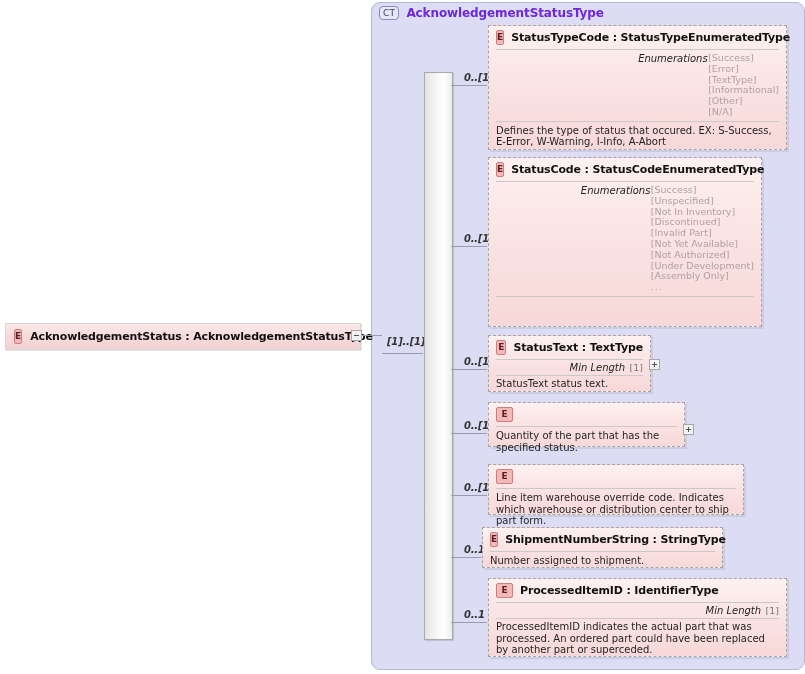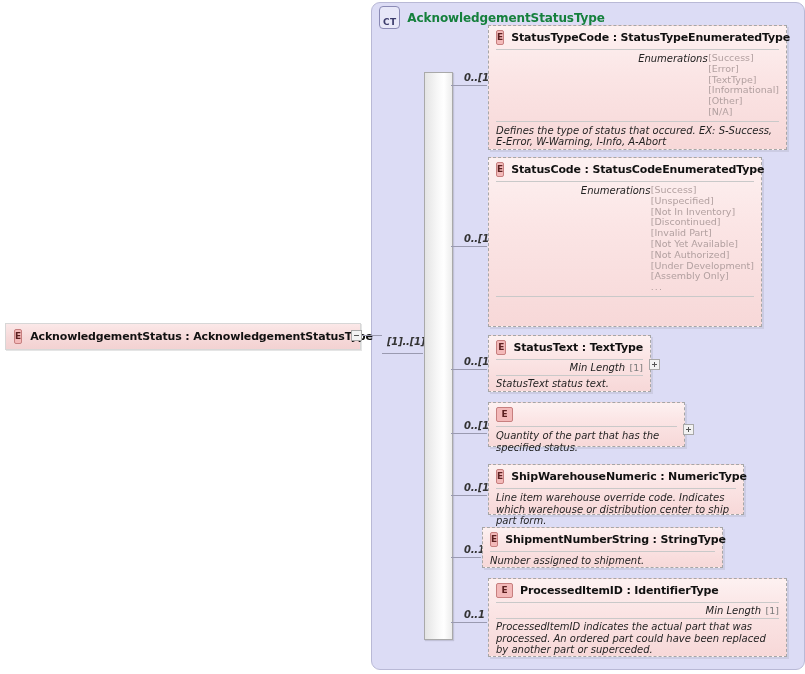--- a/index.html
+++ b/index.html
@@ -25,24 +25,24 @@
     background:#dcdcf5;
     border:1px solid #b9b9d6;
     border-radius:9px;
   }
   .ct-header{
     position:absolute;display:flex;align-items:center;gap:7px;
     white-space:nowrap;
   }
   .ct-badge{
     display:inline-block;border:1px solid #8a8ab5;border-radius:4px;
-    background:#e7e7f8;color:#3b3b6b;font-size:9px;font-weight:bold;
-    padding:10px 3px 1px 3px;line-height:10px;letter-spacing:0.3px;
-  }
-  .ct-title{font-size:12px;font-weight:bold;color:#15803d;letter-spacing:-0.1px;}
+    background:#e7e7f8;color:#3b3b6b;font-size:9px;font-weight:normal;
+    padding:1px 3px 1px 3px;line-height:10px;letter-spacing:0.3px;
+  }
+  .ct-title{font-size:12px;font-weight:bold;color:#6d28d9;letter-spacing:-0.1px;}
 
   
   .elem-root{
     position:absolute;
     background:linear-gradient(to bottom,#fbe8e8 0%,#f6d9d9 55%,#f3d2d2 100%);
     border:1px solid #d7d7d7;
     box-shadow:1px 1px 0 rgba(0,0,0,0.10);
     display:flex;align-items:center;
   }
   .e-badge{
@@ -87,21 +87,21 @@
   .node .n-title{font-size:11px;font-weight:bold;color:#111;white-space:nowrap;letter-spacing:-0.15px;}
   .node .n-sep{height:1px;background:#c9c9c9;margin:0 7px;}
   .node .n-facets{display:flex;padding:3px 7px 3px 7px;justify-content:flex-end;}
   .node .n-facet-name{
     font-style:italic;font-size:10px;color:#222;white-space:nowrap;min-width:70px;
   }
   .node .n-enum{font-size:9.5px;color:#b2a0a0;line-height:10.8px;white-space:nowrap;}
   .node .n-enum .ell{letter-spacing:1px;}
   .node .n-facet-val{font-size:9.5px;color:#7a7a7a;padding-left:14px;}
   .node .n-doc{
-    font-style:italic;font-size:10px;color:#1f1f1f;line-height:11.5px;
+    font-size:10px;color:#1f1f1f;line-height:11.5px;
     padding:3px 7px 5px 7px;
   }
   .node.shadow{box-shadow:2px 2px 0 rgba(0,0,0,0.07);}
 </style>
 </head>
 <body>
 
 <div class="canvas">
 
   <div class="ct-container" style="left:371px;top:2px;width:432px;height:666px;"></div>
@@ -221,21 +221,20 @@
       <span class="e-badge">E</span>
     </div>
     <div class="n-sep"></div>
     <div class="n-doc" style="padding-top:3px;">Quantity of the part that has the specified status.</div>
   </div>
   <div class="toggle plus" style="left:683px;top:424px;"></div>
 
   <div class="node shadow" style="left:488px;top:464px;width:256px;height:51px;">
     <div class="n-head">
       <span class="e-badge">E</span>
-      <span class="n-title">ShipWarehouseNumeric : NumericType</span>
     </div>
     <div class="n-sep"></div>
     <div class="n-doc" style="padding-top:3px;">Line item warehouse override code. Indicates which warehouse or distribution center to ship part form.</div>
   </div>
 
   <div class="node shadow" style="left:482px;top:527px;width:241px;height:41px;">
     <div class="n-head">
       <span class="e-badge">E</span>
       <span class="n-title">ShipmentNumberString : StringType</span>
     </div>

